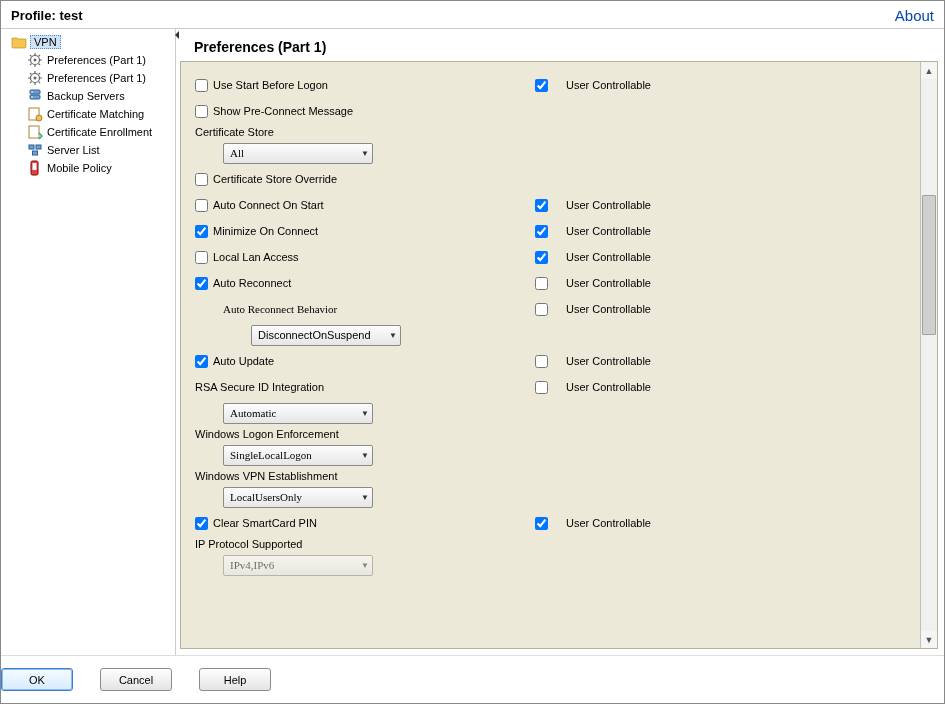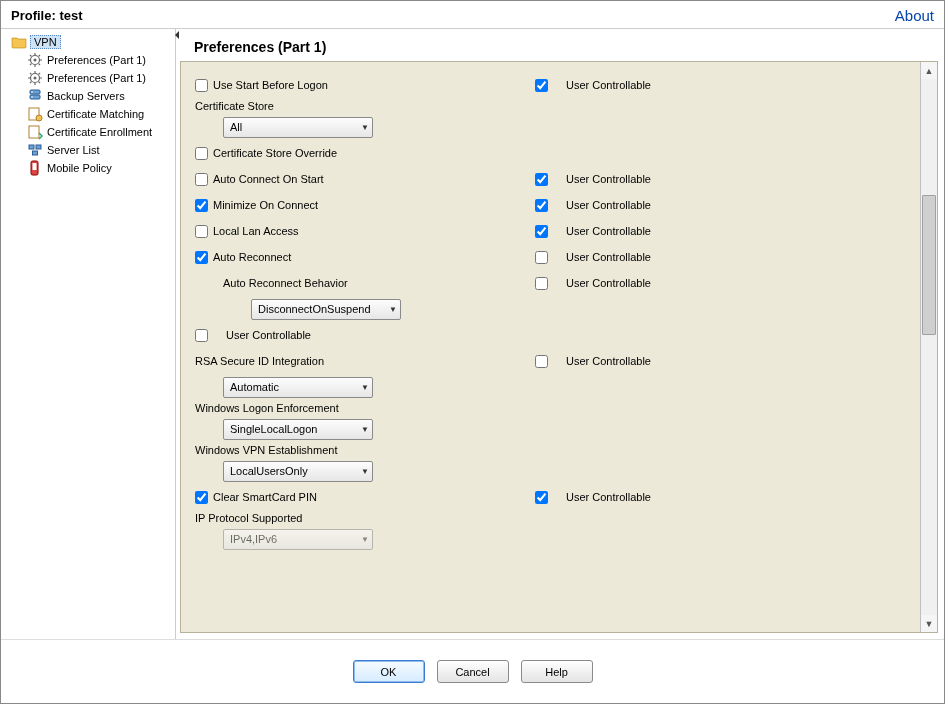--- a/index.html
+++ b/index.html
@@ -144,21 +144,21 @@
     width: 340px;
     display:flex;
     align-items:flex-start;
     gap: 5px;
   }
   .col-right {
     display:flex;
     align-items:center;
     gap:18px;
   }
-  .indent-1 { padding-left: 28px; }
+  .indent-1 { padding-left: 28px; font-family: Liberation Serif, serif; }
   .indent-2 { padding-left: 56px; }
   input[type="checkbox"] {
     width: 13px; height: 13px;
     margin:0;
   }
   .chk-label { }
   .section-label {
     padding: 2px 0 2px 0;
   }
   .select {
@@ -172,25 +172,25 @@
     border-radius: 2px;
     padding: 0 3px 0 6px;
     font-size:11px;
     cursor:pointer;
   }
   .select .caret {
     font-size: 8px;
     color:#333;
   }
   .footer {
-    height: 64px;
+    height: 48px;
     display:flex;
     align-items:center;
-    justify-content:center;
-    gap: 12px;
+    justify-content:flex-start;
+    gap: 27px;
     border-top: 1px solid #ddd;
   }
   .btn {
     min-width: 72px;
     height: 23px;
     background: linear-gradient(#fefefe,#e4e4e4);
     border: 1px solid #8a8a8a;
     border-radius: 3px;
     font-size: 11px;
     cursor:pointer;
@@ -327,20 +327,26 @@
             <div class="col-left">
               <input type="checkbox" style="">
               <span class="chk-label">Use Start Before Logon</span>
             </div>
             <div class="col-right">
               <input type="checkbox" checked="" style="">
               <span>User Controllable</span>
             </div>
           </div>
 
+          <div class="row">
+            <div class="col-left">
+              <input type="checkbox" style="">
+              <span class="chk-label">Show Pre-Connect Message</span>
+            </div>
+          </div>
 
           <div class="section-label">Certificate Store</div>
           <div class="row">
             <div class="col-left indent-1">
               <div class="select">
                 <span>All</span>
                 <span class="caret">▼</span>
               </div>
             </div>
           </div>
@@ -408,20 +414,24 @@
           <div class="row">
             <div class="col-left indent-2">
               <div class="select">
                 <span>DisconnectOnSuspend</span>
                 <span class="caret">▼</span>
               </div>
             </div>
           </div>
 
           <div class="row">
+            <div class="col-left">
+              <input type="checkbox" checked="" style="">
+              <span class="chk-label">Auto Update</span>
+            </div>
             <div class="col-right">
               <input type="checkbox" style="">
               <span>User Controllable</span>
             </div>
           </div>
 
           <div class="row">
             <div class="col-left">
               <span>RSA Secure ID Integration</span>
             </div>

